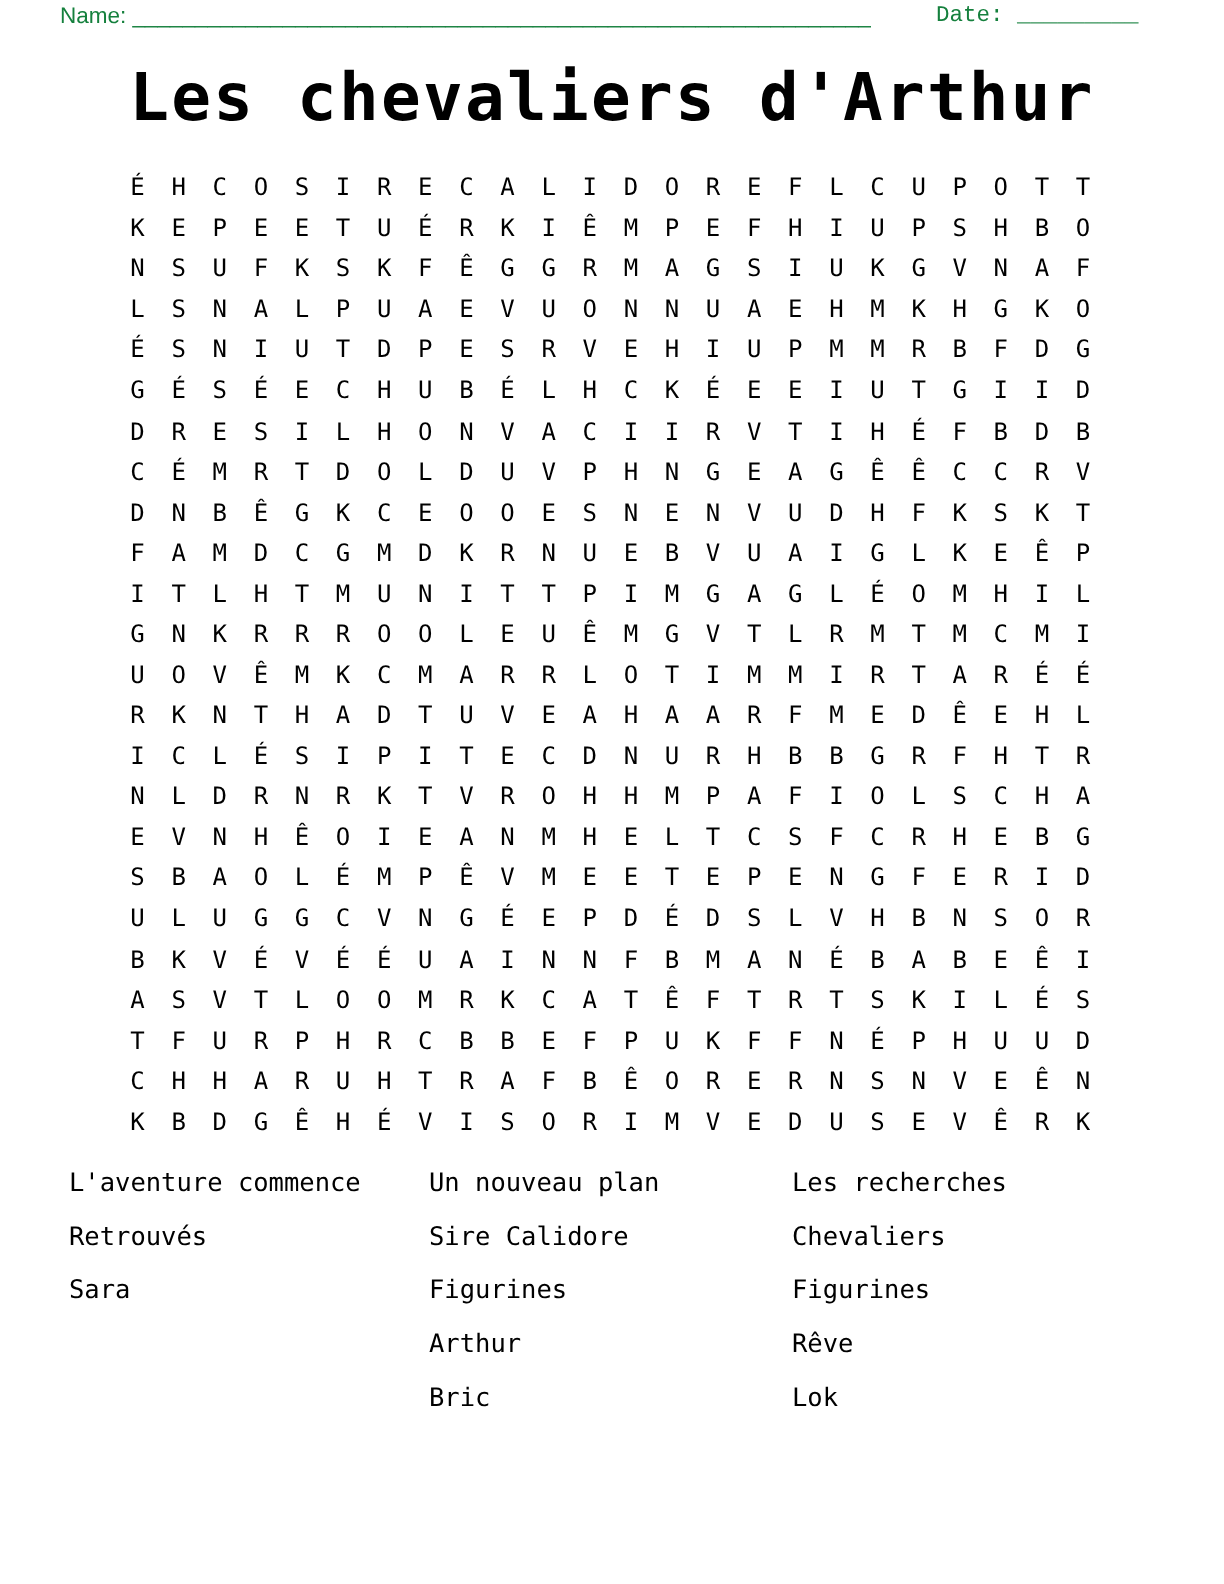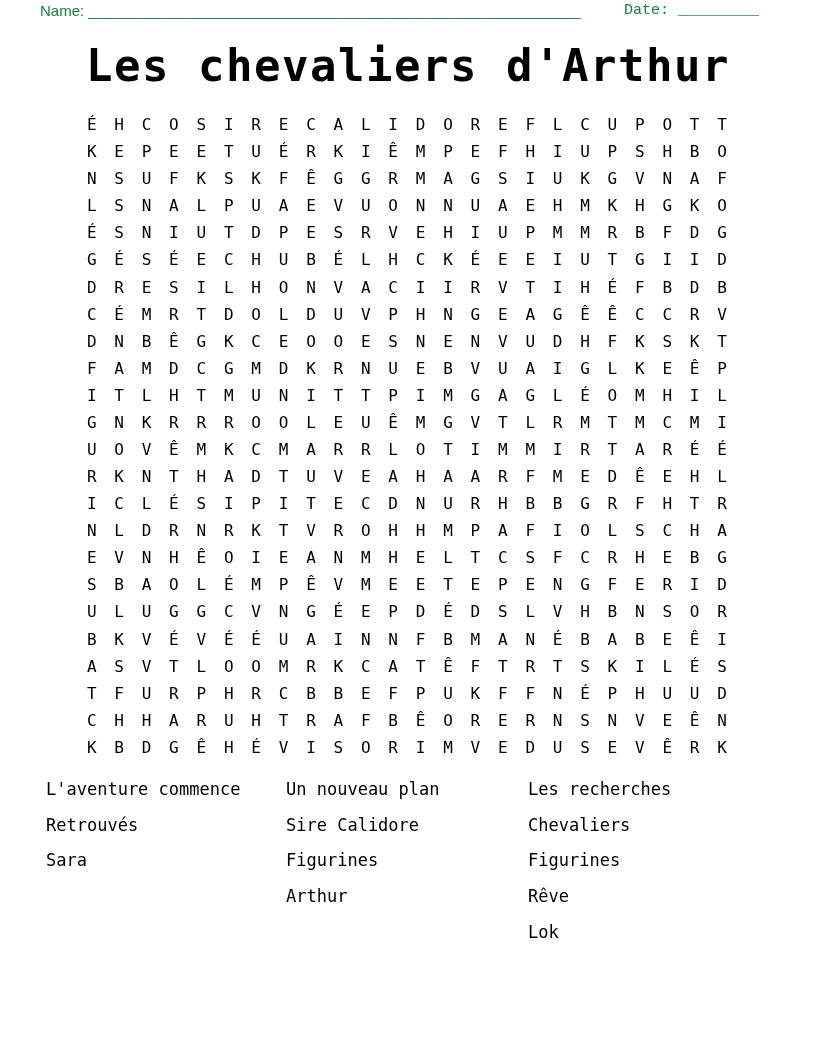--- a/index.html
+++ b/index.html
@@ -676,20 +676,21 @@
       <div class="word-col word-col-0">
         <div class="word">L'aventure commence</div>
         <div class="word">Retrouvés</div>
         <div class="word">Sara</div>
       </div>
       <div class="word-col word-col-1">
         <div class="word">Un nouveau plan</div>
         <div class="word">Sire Calidore</div>
         <div class="word">Figurines</div>
         <div class="word">Arthur</div>
+        <div class="word">Bric</div>
       </div>
       <div class="word-col word-col-2">
         <div class="word">Les recherches</div>
         <div class="word">Chevaliers</div>
         <div class="word">Figurines</div>
         <div class="word">Rêve</div>
         <div class="word">Lok</div>
       </div>
     </div>
 

